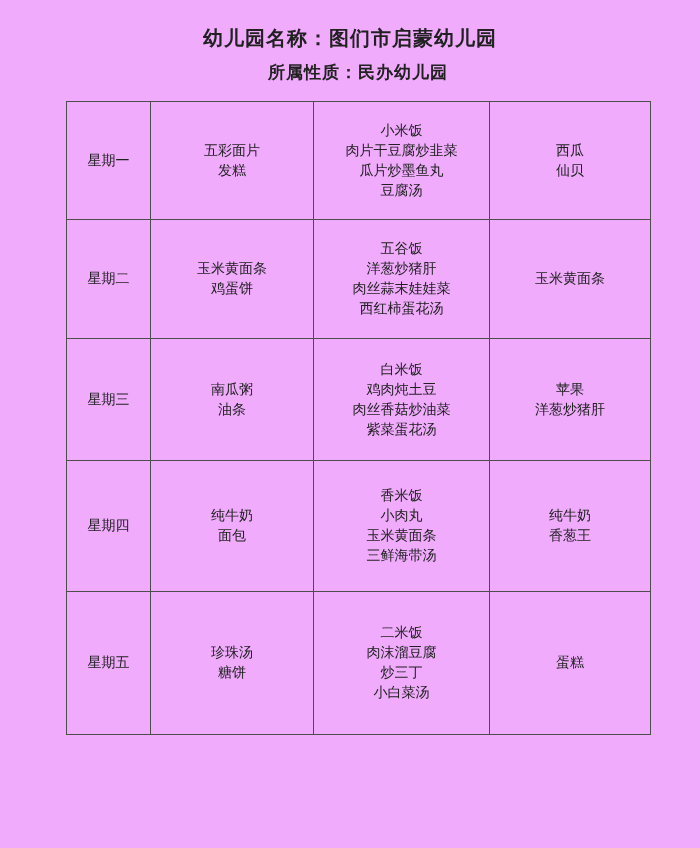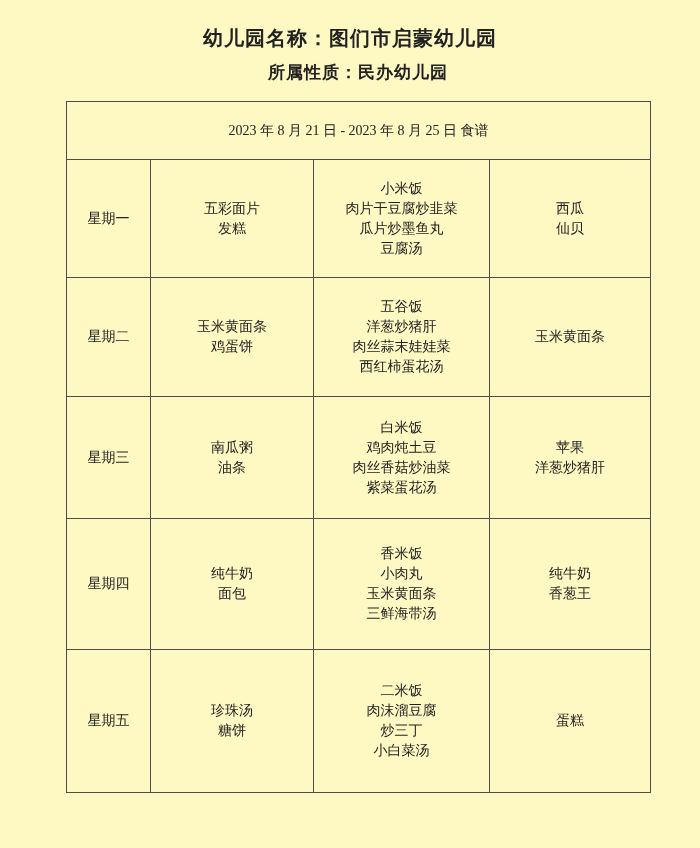--- a/index.html
+++ b/index.html
@@ -4,21 +4,21 @@
 <style>
   html, body {
     margin: 0;
     padding: 0;
     background: #ffffff;
     width: 700px;
   }
   .page {
     width: 700px;
     height: 848px;
-    background: #fef9c3;
+    background: #f0abfc;
     color: #212121;
     font-family: "Liberation Serif", "DejaVu Serif", serif;
     box-sizing: border-box;
     padding-top: 26px;
     overflow: hidden;
   }
   .title {
     margin: 0;
     text-align: center;
     font-size: 20px;
@@ -75,23 +75,20 @@
   <h2 class="subtitle">所属性质：民办幼儿园</h2>
 
   <table class="menu-table">
     <colgroup>
       <col style="width:84px">
       <col style="width:163px">
       <col style="width:176px">
       <col style="width:161px">
     </colgroup>
     <tbody>
-      <tr class="caption-row">
-        <td class="caption-cell" colspan="4">2023 年 8 月 21 日 - 2023 年 8 月 25 日 食谱</td>
-      </tr>
 
 
       <tr class="body-row row-0">
         <td>星期一</td>
         <td>五彩面片
 发糕</td>
         <td>小米饭
 肉片干豆腐炒韭菜
 瓜片炒墨鱼丸
 豆腐汤</td>

